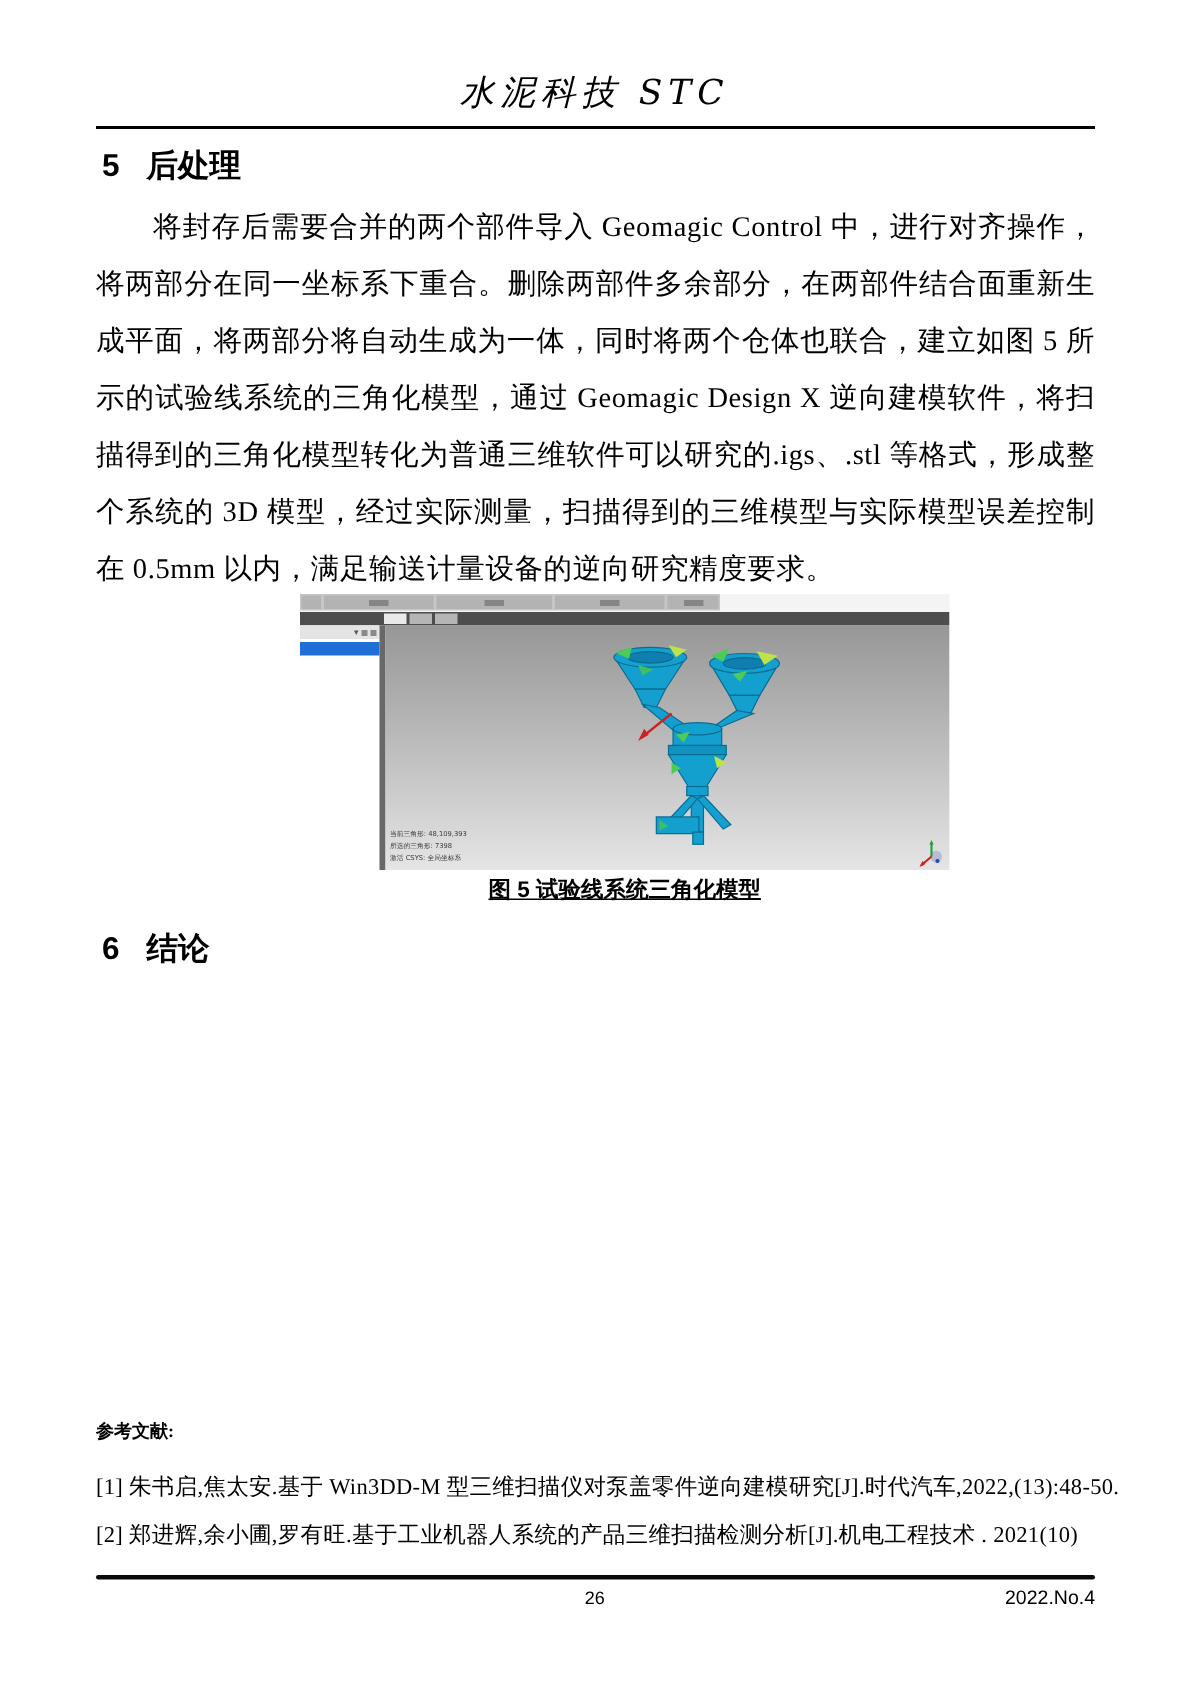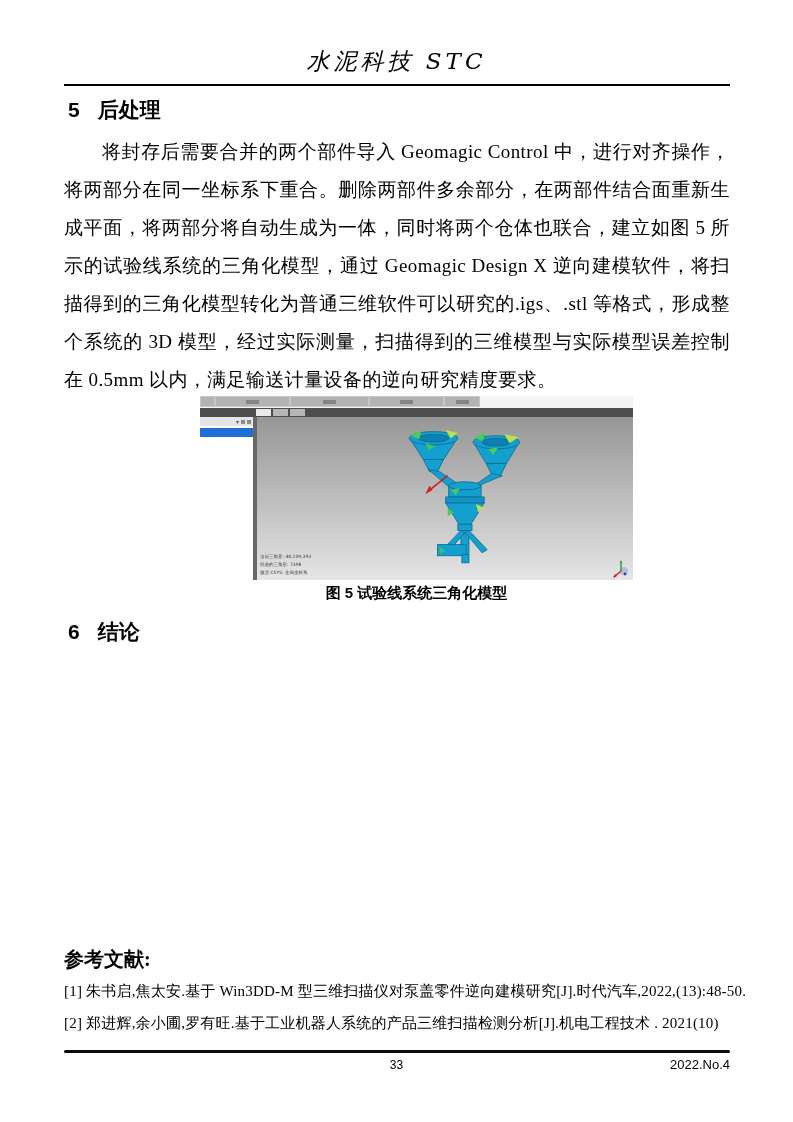--- a/index.html
+++ b/index.html
@@ -71,28 +71,28 @@
   .fig-model { position:absolute; left:138px; top:6px; width:152px; height:152px; }
   .fig-status {
     position:absolute; left:3px; bottom:3px;
     font-family:"DejaVu Sans",sans-serif; font-size:4.5px; line-height:8px; color:#3c3c3c;
   }
   .fig-triad { position:absolute; right:3px; bottom:2px; width:18px; height:18px; }
 
   .fig-caption {
     position:absolute; top:584px; left:200px; width:433px; text-align:center;
     font-family:"Liberation Sans","DejaVu Sans",sans-serif;
-    font-weight:bold; font-size:15px;
+    font-weight:bold; font-size:15px;text-decoration:underline;
   }
 
   
   .refs-title {
     position:absolute; top:946px; left:64px;
     font-family:Liberation Serif, serif;
-    font-weight:bold; font-size:20px;
+    font-weight:bold; font-size:12px;
   }
   .ref-item {
     position:absolute; left:64px; width:680px; white-space:nowrap;
     font-size:15px; letter-spacing:0.2px;
   }
   #ref-1 { top:982px; }
   #ref-2 { top:1014px; }
 
   
   .rule-bottom { position:absolute; top:1050px; left:64px; width:666px; height:3px; background:#0a0a0a; border-radius:2px; }
@@ -217,16 +217,16 @@
 
   <div class="sec-heading" id="sec6-heading">
     <span class="sec-num">6</span><span>结论</span>
   </div>
 
   <div class="refs-title">参考文献:</div>
   <div class="ref-item" id="ref-1">[1] 朱书启,焦太安.基于 Win3DD-M 型三维扫描仪对泵盖零件逆向建模研究[J].时代汽车,2022,(13):48-50.</div>
   <div class="ref-item" id="ref-2">[2] 郑进辉,余小圃,罗有旺.基于工业机器人系统的产品三维扫描检测分析[J].机电工程技术 . 2021(10)</div>
 
   <div class="rule-bottom"></div>
-  <div class="footer-page">33</div>
+  <div class="footer-page">26</div>
   <div class="footer-issue">2022.No.4</div>
 
 </div>
 
 </body></html>

